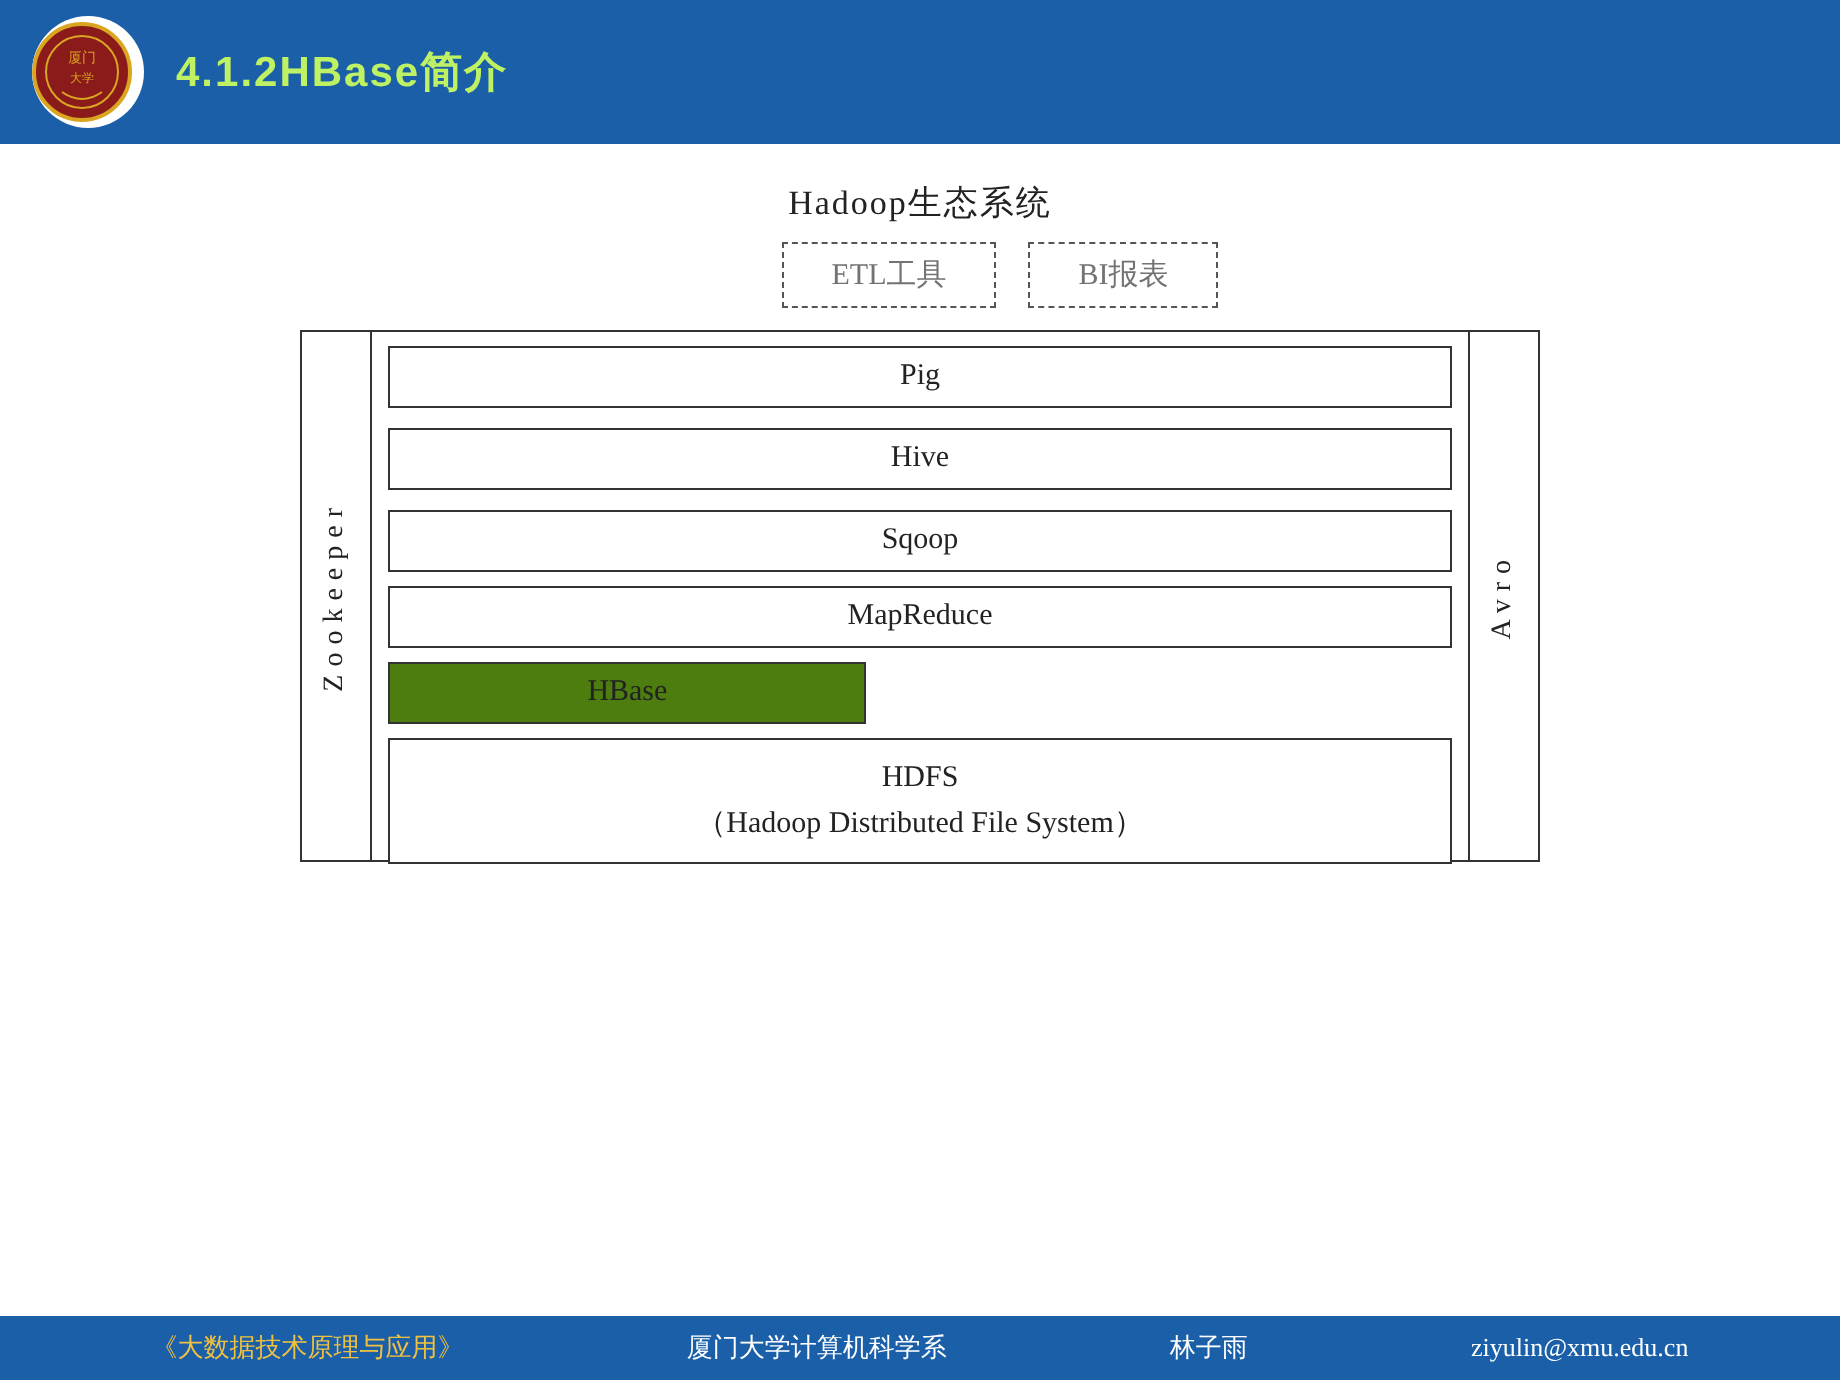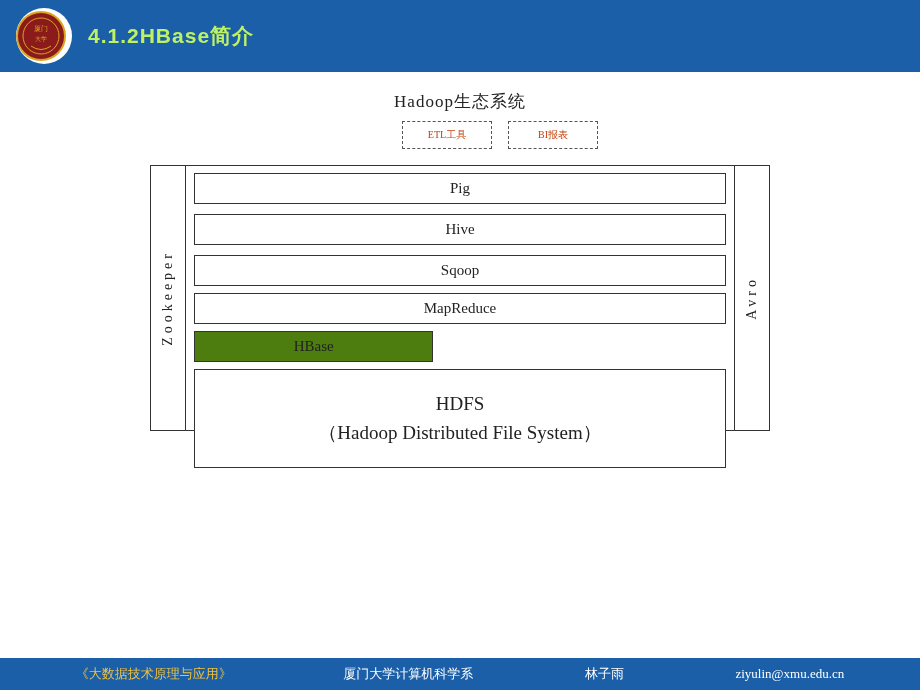--- a/index.html
+++ b/index.html
@@ -82,22 +82,22 @@
       gap: 16px;
       position: absolute;
       top: 0;
       left: 80px;
       right: 0;
     }
 
     .dashed-box {
       border: 1.5px dashed #555;
       padding: 6px 24px;
-      font-size: 10px;
-      color: #c2410c;
+      font-size: 15px;
+      color: #737373;
       background: #fff;
       min-width: 90px;
       text-align: center;
     }
 
     
     .outer-box {
       position: absolute;
       top: 44px;
       left: 0;
@@ -202,22 +202,22 @@
       font-size: 15px;
       color: #222;
       background: #4d7c0f;
       text-align: center;
       width: 45%;
     }
 
     
     .hdfs-box {
       border: 1.5px solid #333;
-      padding: 20px 0;
-      font-size: 19px;
+      padding: 8px 0;
+      font-size: 15px;
       color: #222;
       background: #fff;
       text-align: center;
       line-height: 1.5;
     }
 
     
     .caption {
       font-size: 17px;
       color: #111;

